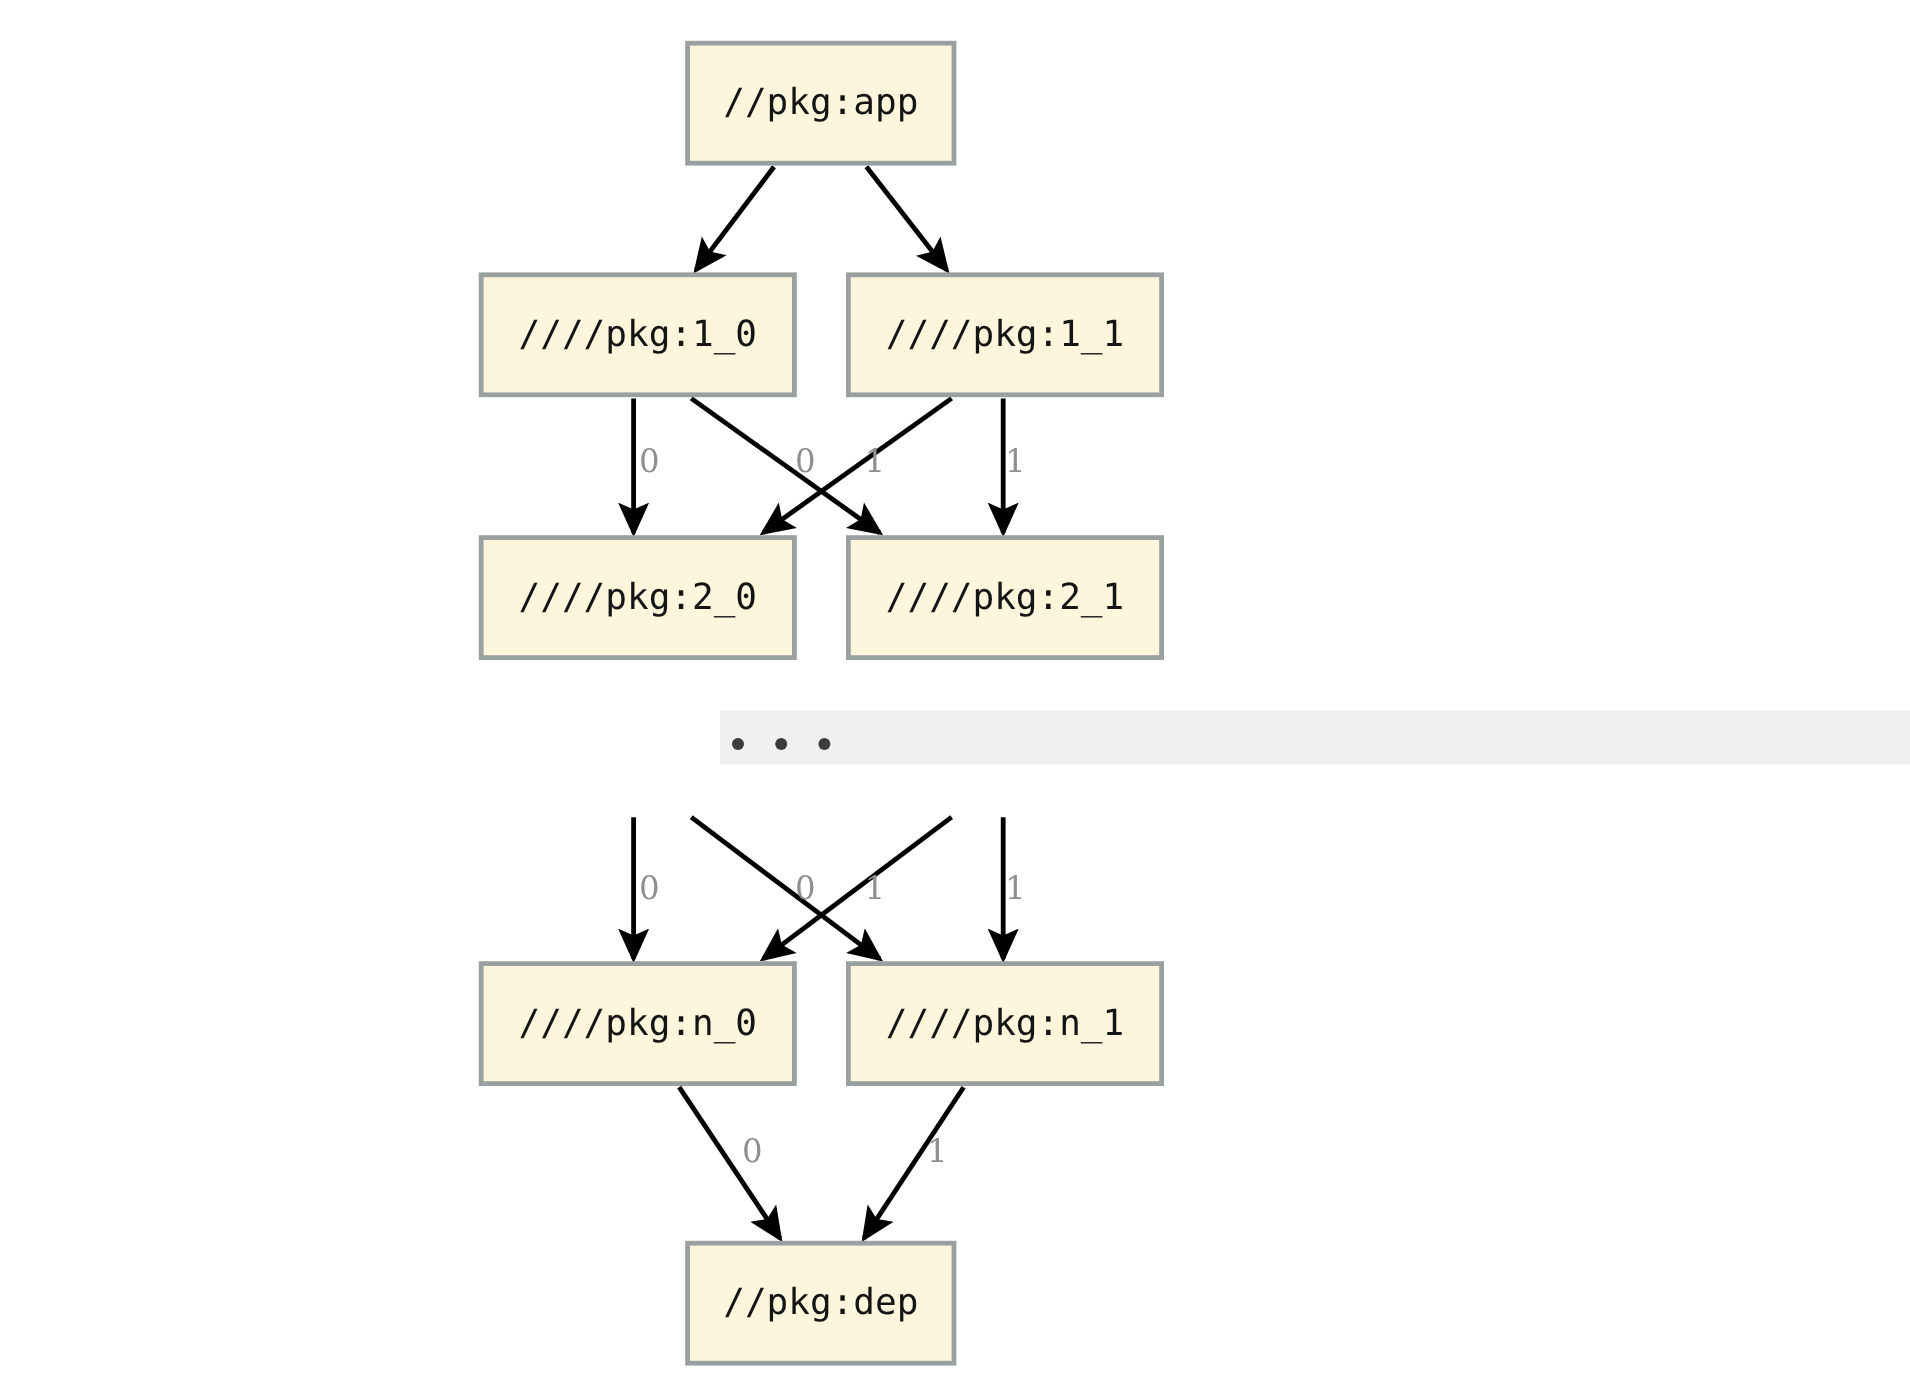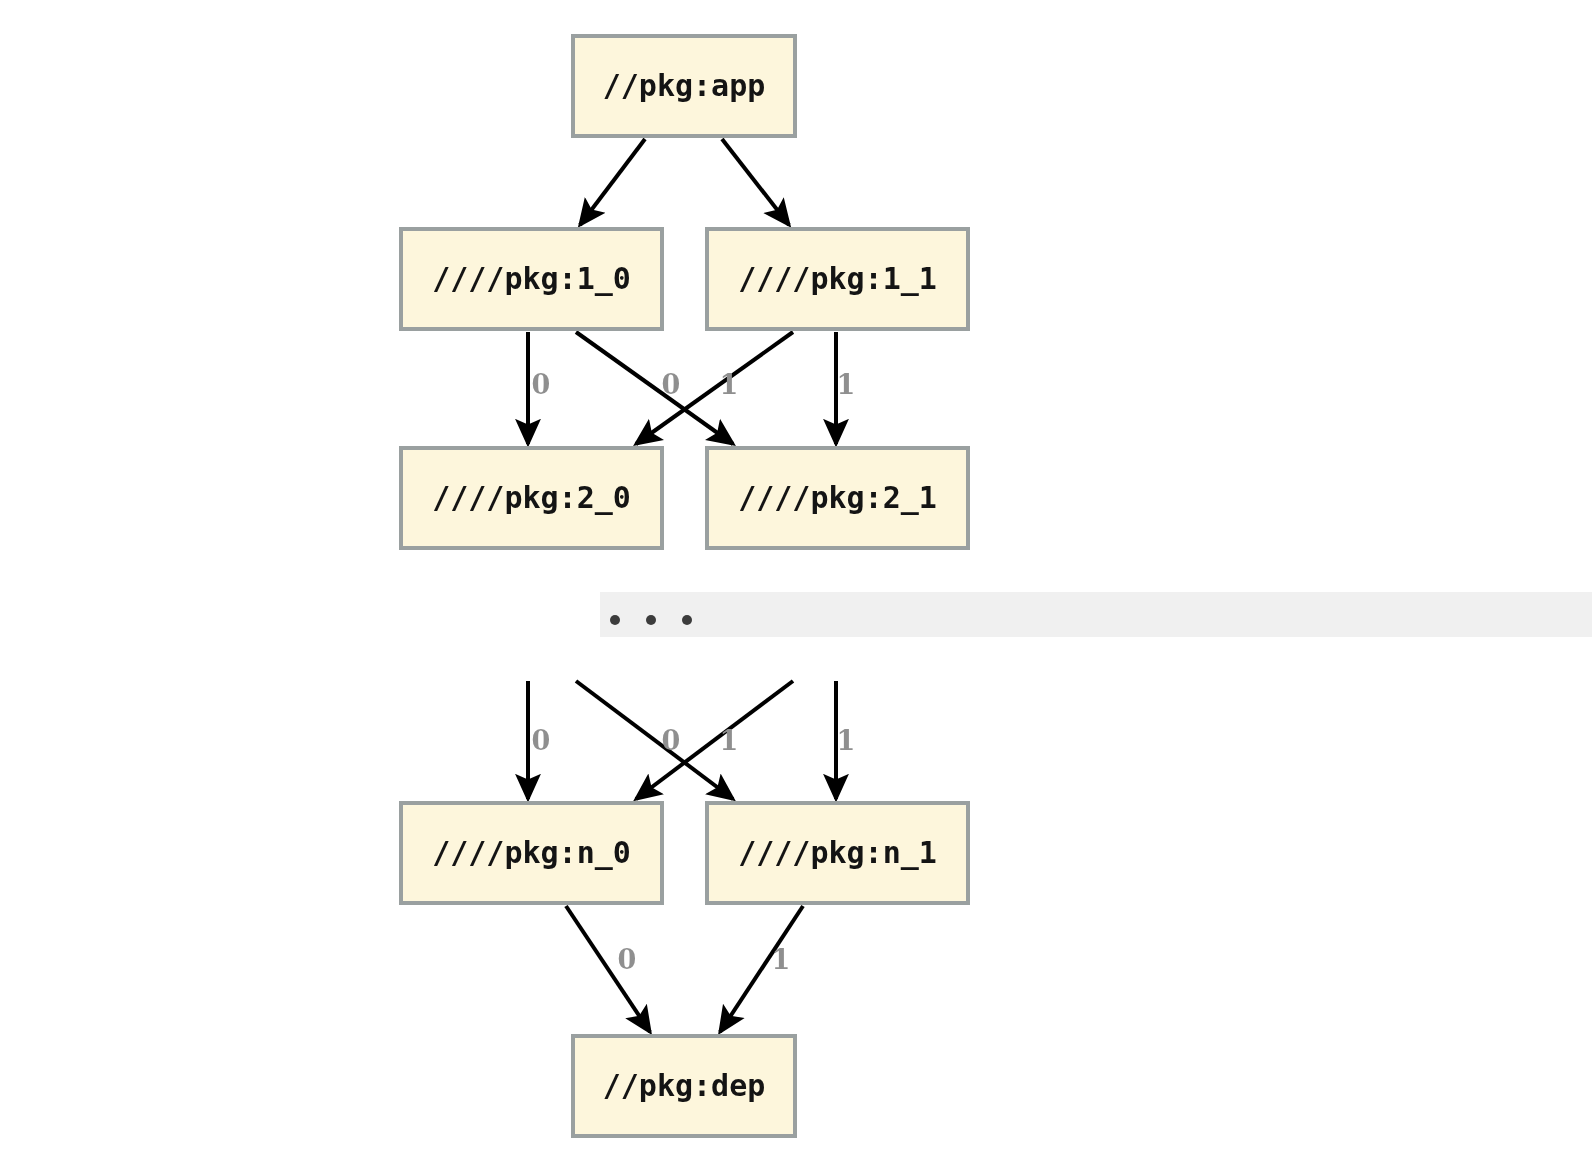--- a/index.html
+++ b/index.html
@@ -9,21 +9,20 @@
   }
   body {
     font-family: "DejaVu Sans Mono", monospace;
   }
   #canvas {
     position: relative;
     width: 1592px;
     height: 1162px;
     background: #ffffff;
     overflow: hidden;
-    font-weight: bold;
   }
   svg.graph-layer {
     position: absolute;
     left: 0;
     top: 0;
     width: 1592px;
     height: 1162px;
   }
   .node-box {
     fill: #fdf6dc;

